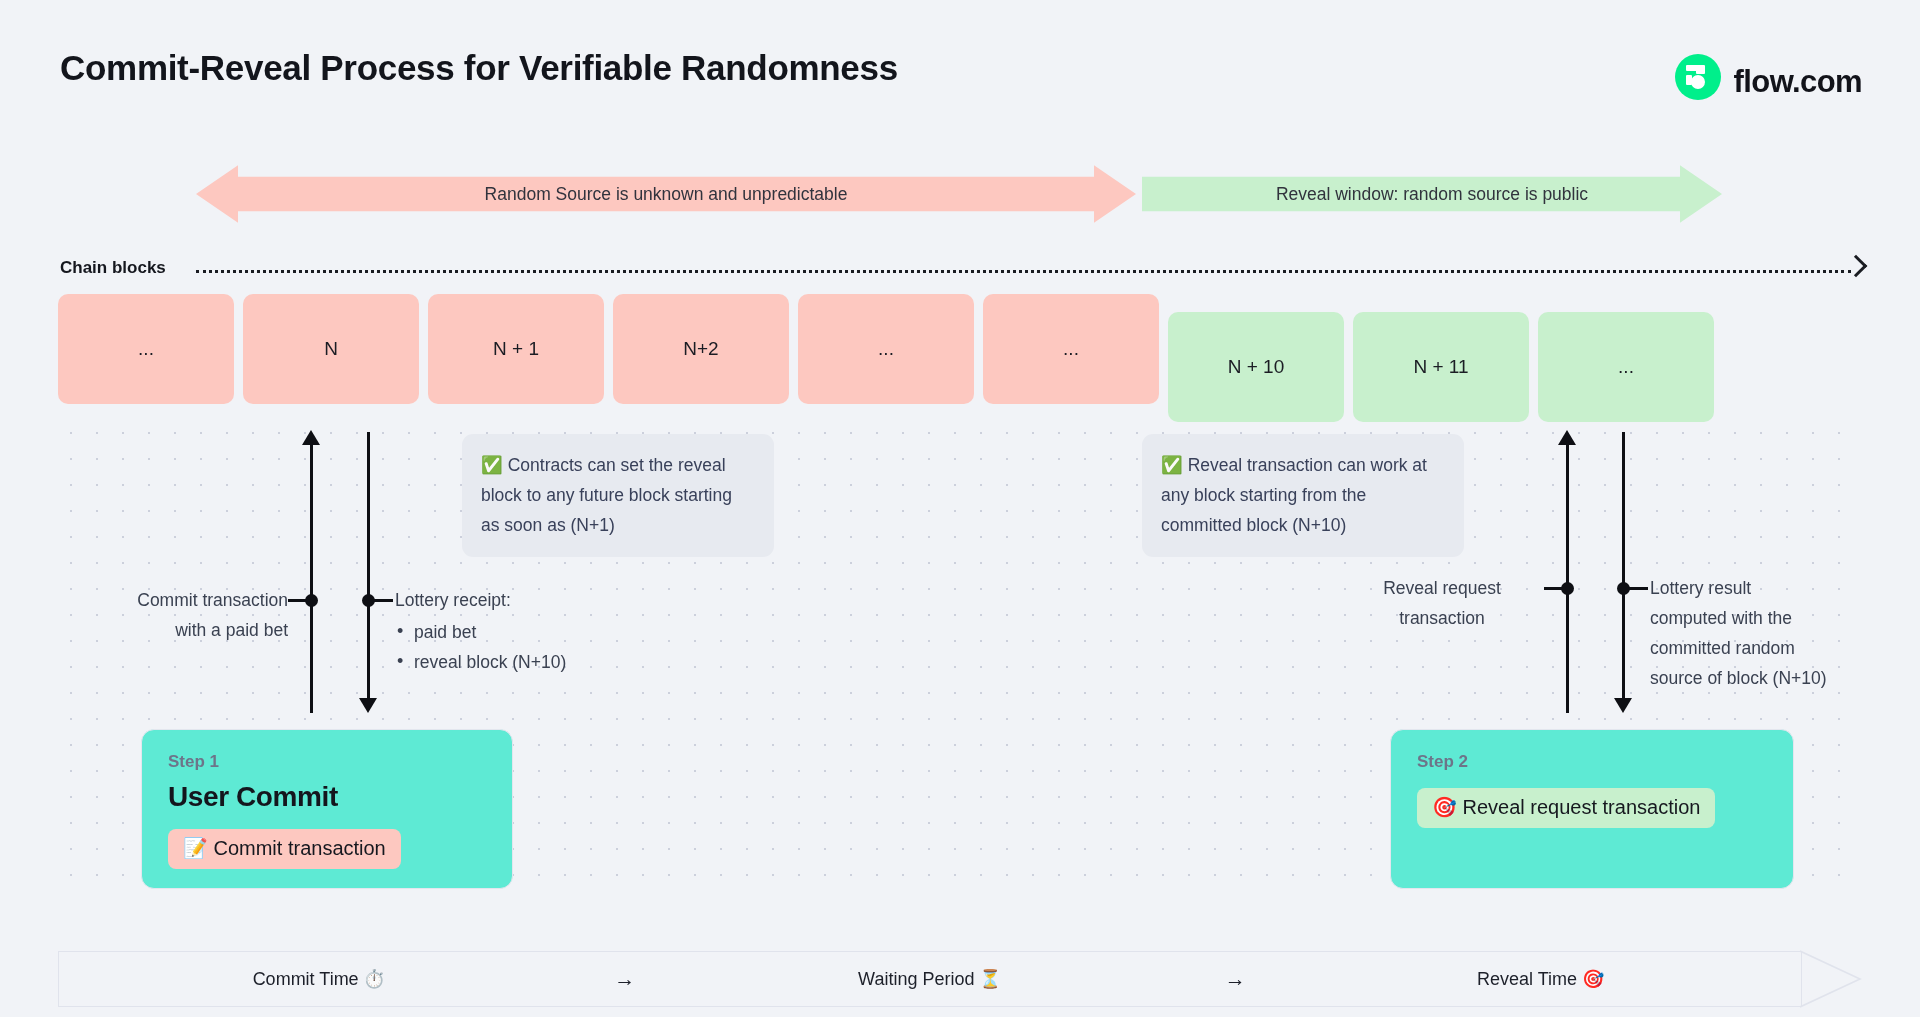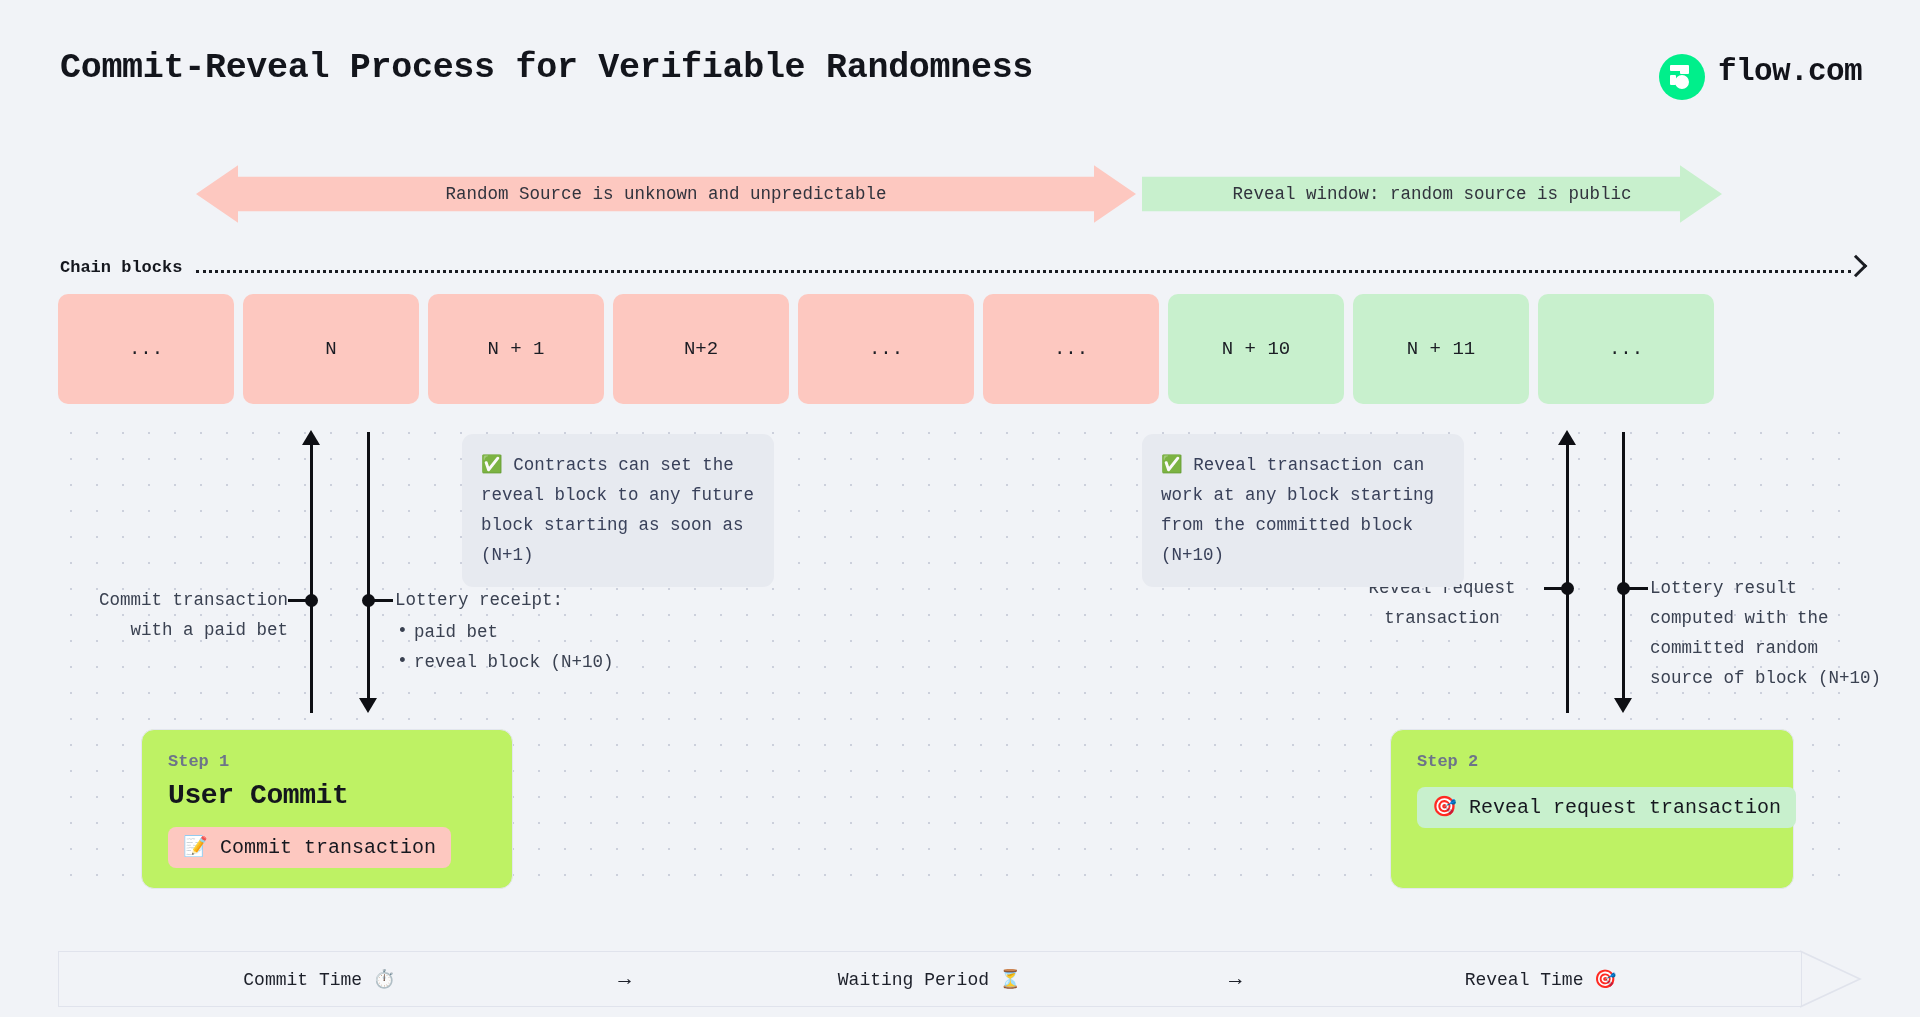--- a/index.html
+++ b/index.html
@@ -2,31 +2,31 @@
 <html><head>
 <meta charset="utf-8">
 <style>
   * { box-sizing: border-box; margin: 0; padding: 0; }
   html, body {
     width: 1920px; height: 1017px;
     background: #f1f3f7;
     font-family: "Liberation Sans", sans-serif;
     overflow: hidden;
   }
-  #root { position: relative; width: 1920px; height: 1017px; font-family: Liberation Mono, monospace; }
+  #root { position: relative; width: 1920px; height: 1017px; }
 
   
   .title {
     position: absolute; left: 60px; top: 48px;
     font-size: 35px; font-weight: 700; color: #13151c;
     letter-spacing: -0.3px;
   }
   .brand {
     position: absolute; right: 58px; top: 54px;
-    display: flex; align-items: flex-start; gap: 13px;
+    display: flex; align-items: flex-end; gap: 13px;
   }
   .brand-mark {
     width: 46px; height: 46px; border-radius: 50%;
     background: #00ef8b; position: relative; flex: none;
   }
   .brand-mark i {
     position: absolute; background: #fff; display: block;
   }
   .bm1 { left: 11px; top: 11px; width: 15px; height: 6px; border-radius: 1px; }
   .bm2 { left: 21px; top: 11px; width: 9px;  height: 9px; border-radius: 1px; }
@@ -72,21 +72,21 @@
     width: 16px; height: 16px; border-top: 3px solid #1a1c22;
     border-right: 3px solid #1a1c22; transform: rotate(45deg);
   }
   .blocks { position: absolute; left: 58px; top: 294px; display: flex; gap: 9px; }
   .block {
     width: 176px; height: 110px; border-radius: 10px;
     display: flex; align-items: center; justify-content: center;
     font-size: 19px; color: #1b1d24;
   }
   .block.pink  { background: #fdc8c0; }
-  .block.green { background: #c8f0cd; }
+  .block.green { background: #c8f0cd; margin-top: 18px; }
 
   
   .dotfield {
     position: absolute; left: 58px; top: 420px; width: 1804px; height: 470px;
     background-image: radial-gradient(#ccd0dc 1.1px, transparent 1.2px);
     background-size: 26px 26px;
   }
 
   
   .vline { position: absolute; width: 3px; background: #0e0f14; }
@@ -114,21 +114,21 @@
 
   
   .callout {
     position: absolute; background: #e7eaf0; border-radius: 11px;
     padding: 16px 19px 17px 19px;
     font-size: 17.5px; line-height: 30px; color: #39415a;
   }
 
   
   .card {
-    position: absolute; background: #bef264; border: 1px solid #e3e6ee;
+    position: absolute; background: #5eead4; border: 1px solid #e3e6ee;
     border-radius: 13px; padding: 22px 26px 26px 26px;
   }
   .card-step { font-size: 17px; font-weight: 700; color: #6d7489; }
   .card-title {
     font-size: 28px; font-weight: 700; color: #14161d;
     margin-top: 9px; letter-spacing: -0.4px;
   }
   .chip {
     display: inline-block; margin-top: 16px;
     padding: 7px 15px 9px 15px; border-radius: 8px;

